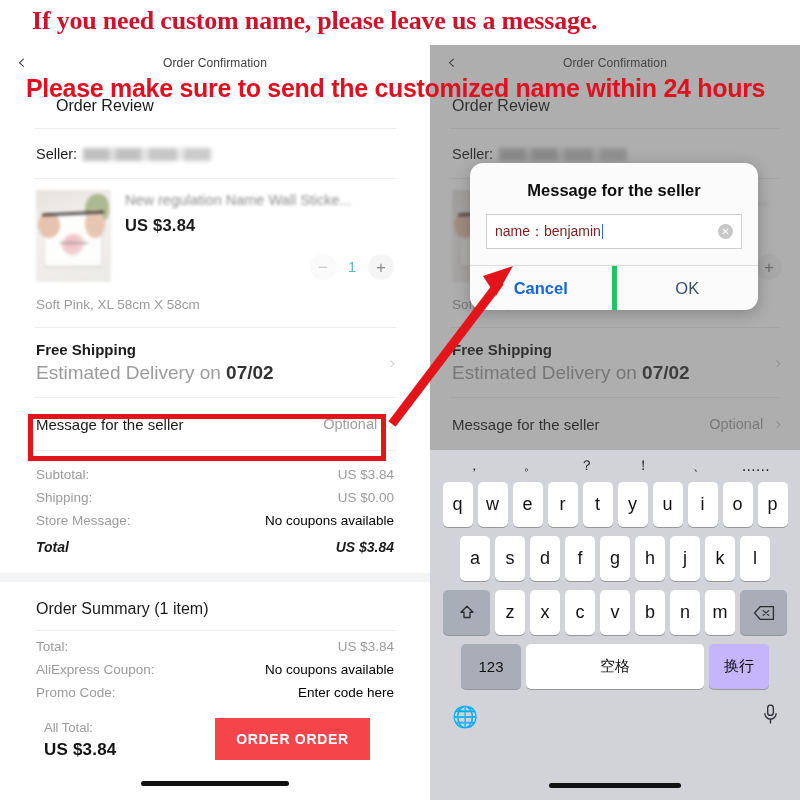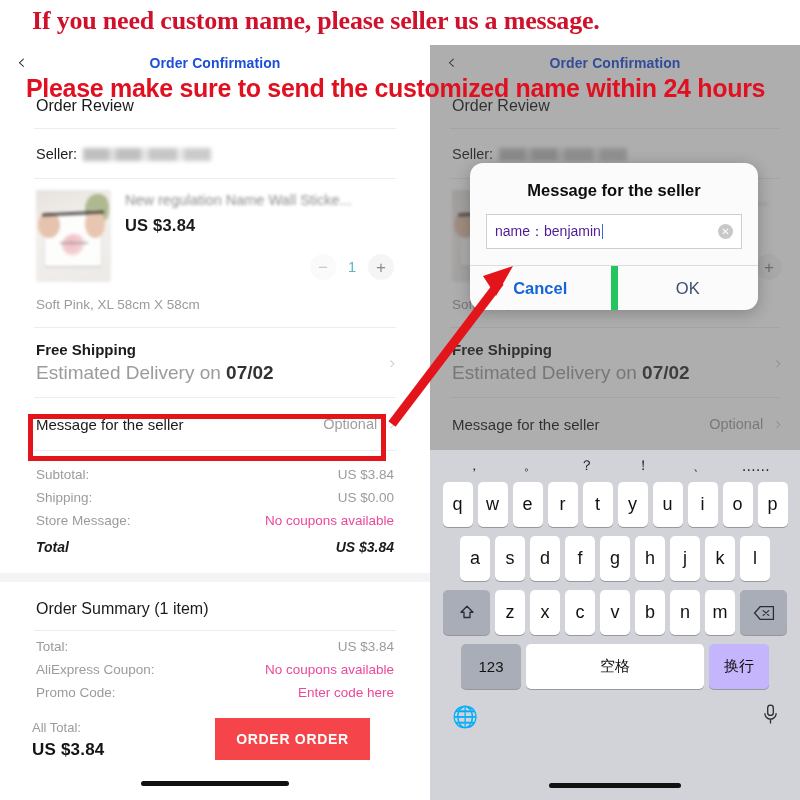--- a/index.html
+++ b/index.html
@@ -10,23 +10,23 @@
   }
   #root{position:relative;width:800px;height:800px;overflow:hidden;background:#fff;}
 
   
   .panel{position:absolute;top:45px;overflow:hidden;background:#fff;}
   .panel-left{left:0;width:430px;height:755px;}
   .panel-right{left:430px;width:370px;height:755px;background:#fff;}
 
   .navbar{position:relative;height:36px;display:flex;align-items:center;justify-content:center;background:#fff;}
   .nav-back{position:absolute;left:17px;top:5px;font-size:22px;color:#1d1d1d;line-height:24px;font-weight:300;font-family:"DejaVu Sans",sans-serif;}
-  .nav-title{font-size:14px;color:#1d4ed8;letter-spacing:.1px;font-weight:bold;}
-
-  .sec-title{font-size:16px;color:#1b1b1b;padding:16px 0 13px 36px;}
+  .nav-title{font-size:12px;color:#404040;letter-spacing:.1px;}
+
+  .sec-title{font-size:16px;color:#1b1b1b;padding:16px 0 13px 56px;}
   .hr{height:1px;background:#eceded;margin:0 34px;}
   .gap{height:9px;background:#f3f4f5;}
 
   .seller-row{display:flex;align-items:center;padding:17px 0 16px 36px;}
   .seller-label{font-size:14.5px;color:#1e1e1e;}
   .blur-bar{margin-left:6px;width:128px;height:13px;
     background:linear-gradient(90deg,#bdbdbd 0 26px,#dcdcdc 26px 33px,#bdbdbd 33px 58px,#e2e2e2 58px 66px,#c4c4c4 66px 94px,#e8e8e8 94px 101px,#c9c9c9 101px 128px);
     filter:blur(2.1px);opacity:.95;}
 
   .prod{display:flex;padding:11px 0 0 36px;position:relative;}
@@ -59,29 +59,29 @@
   .rl-t2 b{color:#333;}
   .rl-right{font-size:14.5px;color:#9f9f9f;margin-right:12px;}
   .chev{color:#c2c2c2;font-size:17px;font-weight:300;font-family:"DejaVu Sans",sans-serif;}
 
   .msg-row{padding:16px 34px 16px 36px;}
   .msg-row .rl-t1{font-weight:normal;font-size:15px;}
 
   .totals{padding:12px 36px 14px 36px;}
   .t-line{display:flex;justify-content:space-between;font-size:13.5px;color:#9b9b9b;padding:4px 0;}
   .t-line .v{color:#9b9b9b;}
-  .t-line .teal{color:#ec4899;}
+  .t-line .teal{color:#000000;}
   .t-line.bold{font-size:14px;padding-top:7px;}
   .t-line.bold .k,.t-line.bold .v{color:#1b1b1b;font-weight:bold;font-style:italic;}
 
   .summary-title{font-size:16px;color:#1b1b1b;padding:18px 0 12px 36px;}
   .sum-lines{padding:4px 36px 0 36px;}
 
   .footer{position:absolute;left:0;bottom:0;width:430px;height:96px;background:#fff;}
-  .ft-total{position:absolute;left:32px;top:16px;}
+  .ft-total{position:absolute;left:44px;top:16px;}
   .ft-k{font-size:13px;color:#9b9b9b;}
   .ft-v{font-size:17px;color:#141414;font-weight:bold;margin-top:5px;letter-spacing:.2px;}
   .place-order{position:absolute;left:215px;top:14px;width:155px;height:42px;background:#f5444a;color:#fff;
     display:flex;align-items:center;justify-content:center;font-size:14px;font-weight:bold;letter-spacing:.7px;}
   .home-bar{position:absolute;left:50%;transform:translateX(-50%);bottom:14px;width:148px;height:5px;border-radius:3px;background:#111;}
 
   
   .dim{position:absolute;left:0;top:0;width:370px;height:405px;background:rgba(76,76,76,.45);}
   .rp-content{position:absolute;left:0;top:0;width:370px;}
   .rp-content .sec-title{padding-left:22px;}
@@ -91,28 +91,28 @@
   .rp-content .row-link{padding-left:22px;padding-right:18px;}
   .rp-content .msg-row{padding-left:22px;padding-right:18px;}
   .rp-content .hr{margin:0 20px;}
   .rp-content .qty{right:18px;}
 
   
   .dialog{position:absolute;left:40px;top:118px;width:288px;background:#fbfbfb;border-radius:13px;overflow:hidden;
     box-shadow:0 3px 16px rgba(0,0,0,.24);}
   .dlg-title{text-align:center;font-size:16.5px;font-weight:bold;color:#0d0d0d;padding:18px 10px 14px;}
   .dlg-field{margin:0 16px 16px;height:33px;background:#fff;border:1px solid #cfcfcf;display:flex;align-items:center;padding:0 8px;}
-  .dlg-ftext{font-size:14px;color:#4c1d95;flex:1;white-space:nowrap;overflow:hidden;}
+  .dlg-ftext{font-size:14px;color:#7f1d1d;flex:1;white-space:nowrap;overflow:hidden;}
   .caret{display:inline-block;width:1.5px;height:15px;background:#2b6fe0;vertical-align:-3px;margin-left:1px;}
   .clear-icon{width:15px;height:15px;border-radius:50%;background:#c8c8c8;color:#fff;font-size:10px;
     display:flex;align-items:center;justify-content:center;line-height:1;flex:0 0 auto;font-family:"DejaVu Sans",sans-serif;}
   .dlg-actions{display:flex;border-top:1px solid #dcdcdc;height:44px;}
   .dlg-btn{flex:1;display:flex;align-items:center;justify-content:center;font-size:16.5px;}
   .dlg-btn.cancel{color:#1565d8;font-weight:bold;}
-  .dlg-btn.ok{color:#3a4e6e;border-left:7px solid #22c55e;}
+  .dlg-btn.ok{color:#3a4e6e;border-left:5px solid #22c55e;}
 
   
   .kb{position:absolute;left:0;top:405px;width:370px;height:350px;background:#d1d3d8;}
   .kb-punct{display:flex;align-items:center;height:32px;padding:0 16px;gap:0;}
   .kb-punct span{flex:1;text-align:center;font-size:14px;color:#22242a;font-family:"DejaVu Sans",sans-serif;}
   .kb-row{display:flex;justify-content:center;gap:5px;margin-bottom:9px;padding:0 4px;}
   .key{background:#fff;border-radius:5px;height:45px;width:30px;display:flex;align-items:center;justify-content:center;
     font-size:18px;color:#121212;box-shadow:0 1px 0 rgba(0,0,0,.28);}
   .key.dark{background:#a9adb7;}
   .key.wide{width:47px;}
@@ -386,16 +386,16 @@
     </div>
   </div>
 
   <svg class="arrow-svg" viewBox="0 0 800 800">
     <line x1="392" y1="424" x2="500" y2="282" stroke="#e4151a" stroke-width="9"></line>
     <polygon points="513,266 496,296 483,276" fill="#e4151a"></polygon>
   </svg>
 
   <div class="redbox"></div>
 
-  <div class="ann ann-top">If you need custom name, please seller us a message.</div>
+  <div class="ann ann-top">If you need custom name, please leave us a message.</div>
   <div class="ann ann-sub">Please make sure to send the customized name within 24 hours</div>
 
 </div>
 
 </body></html>

